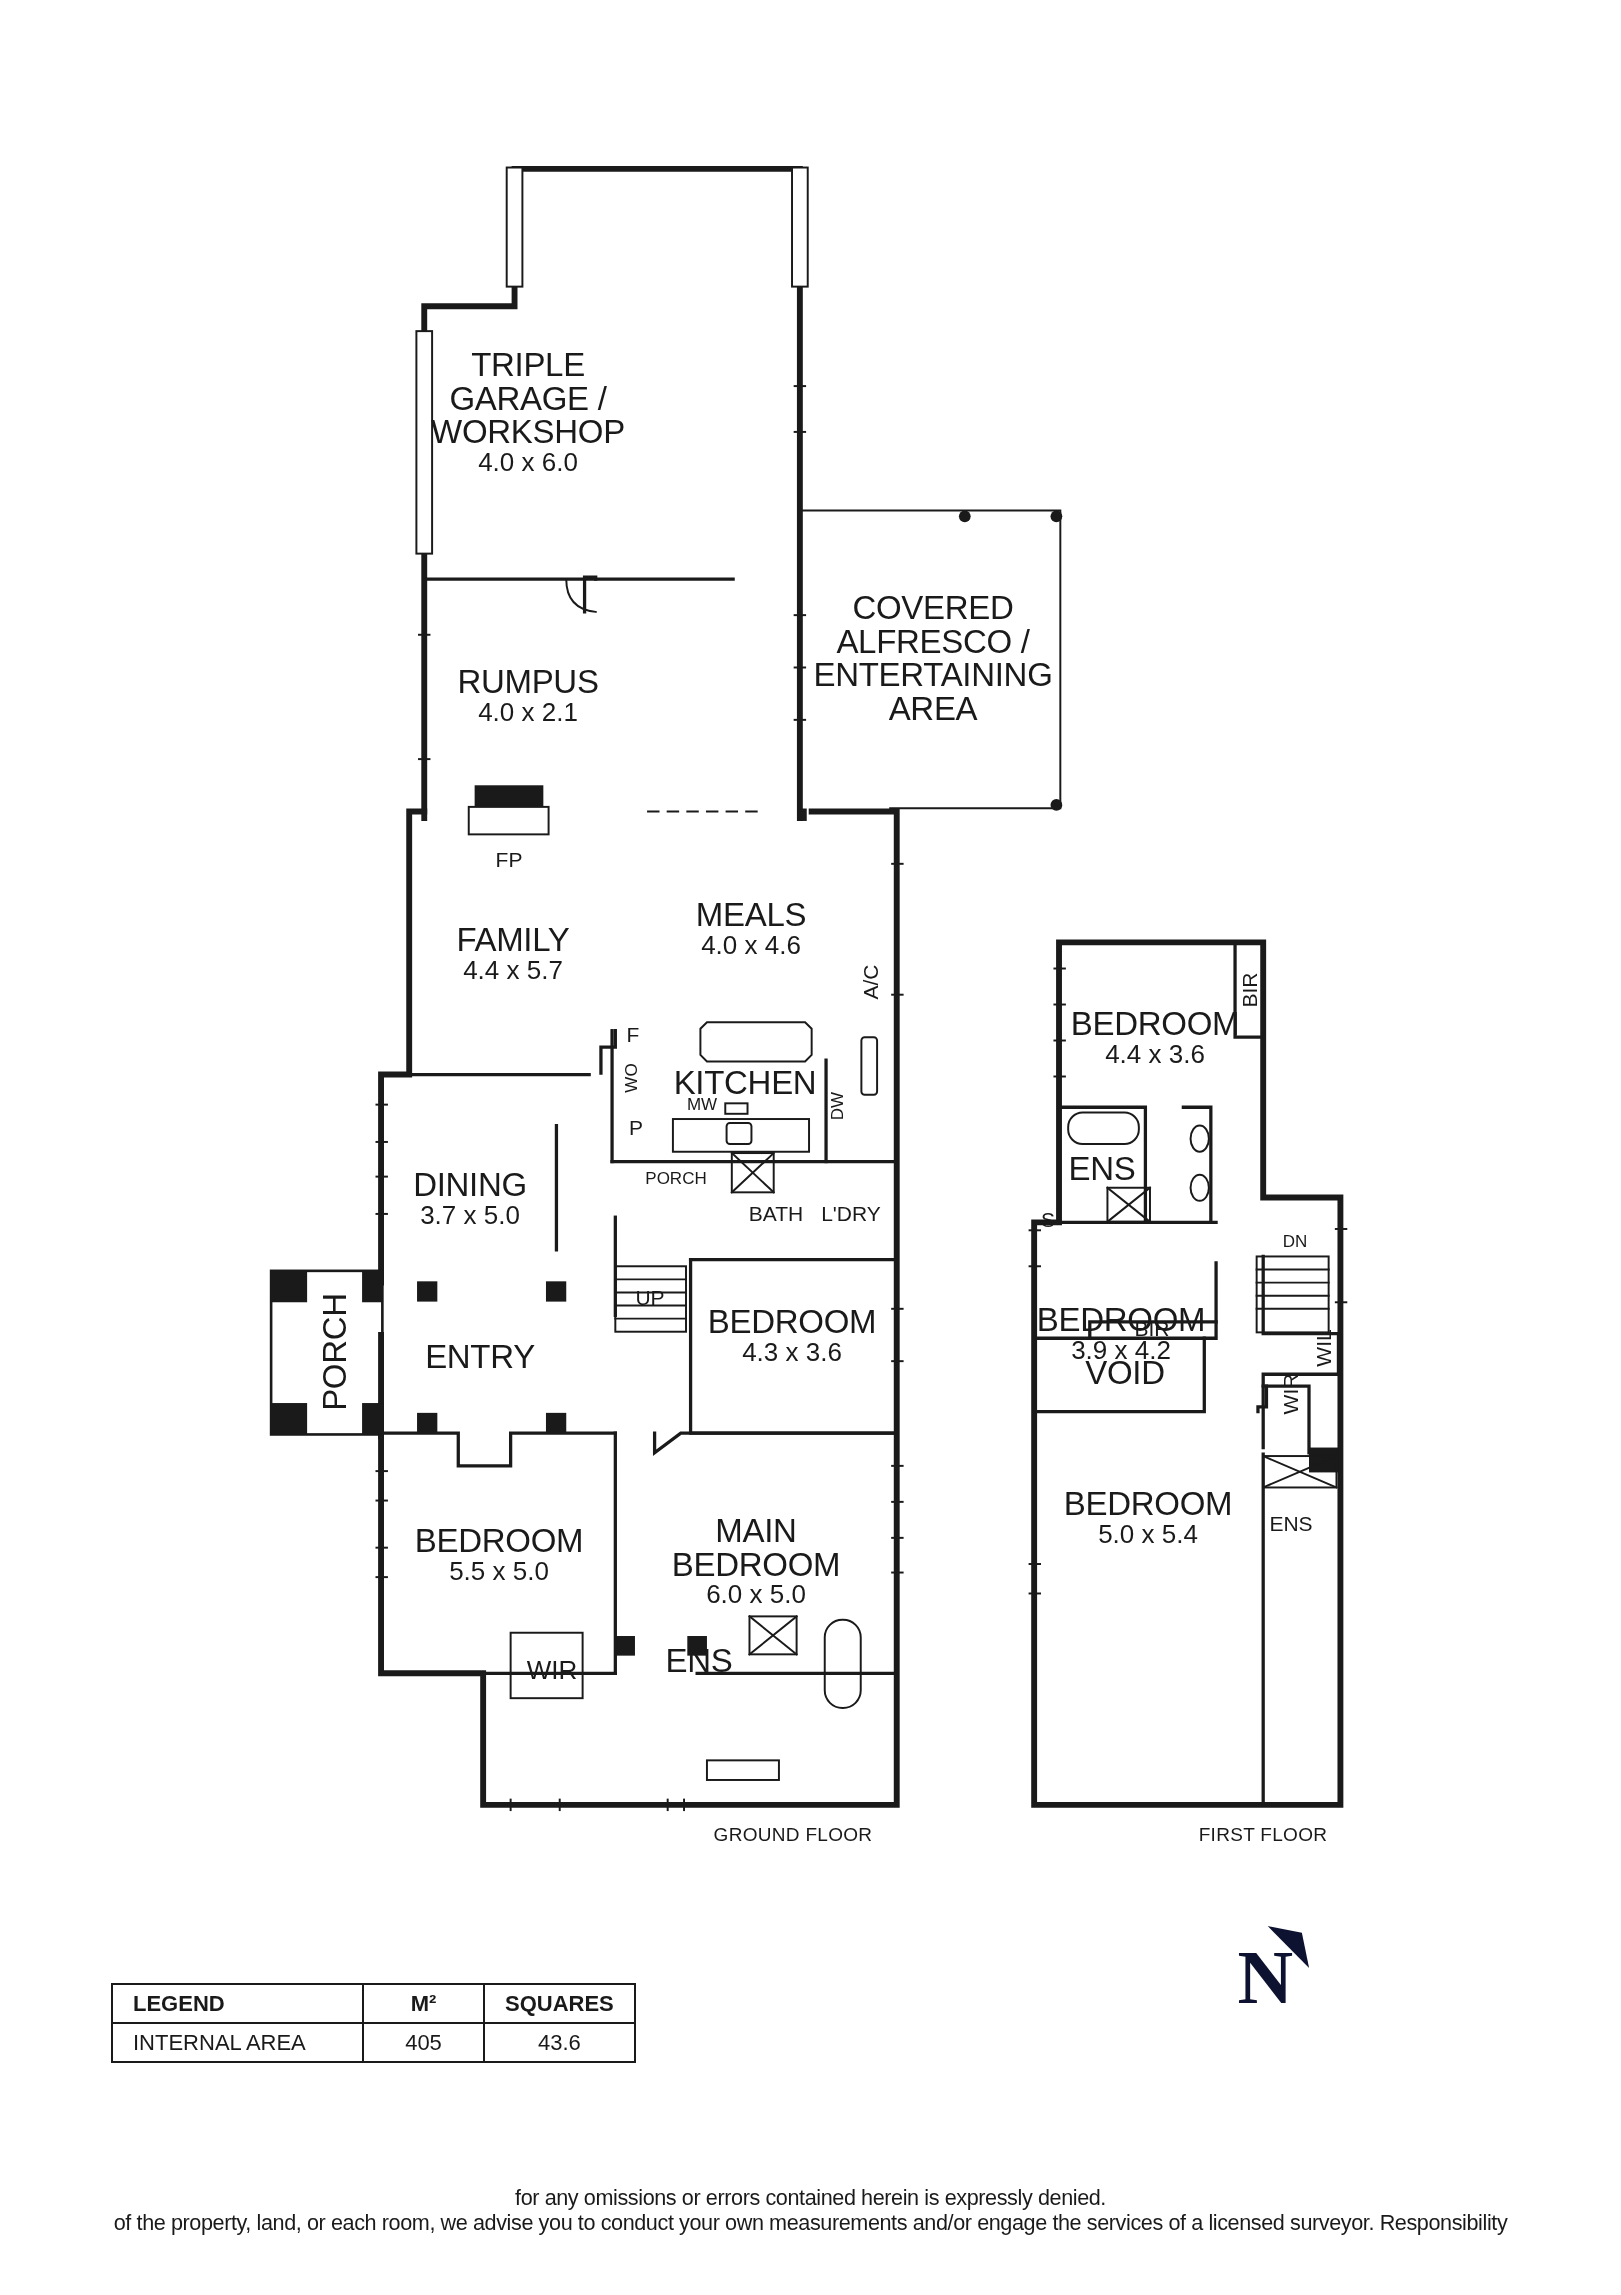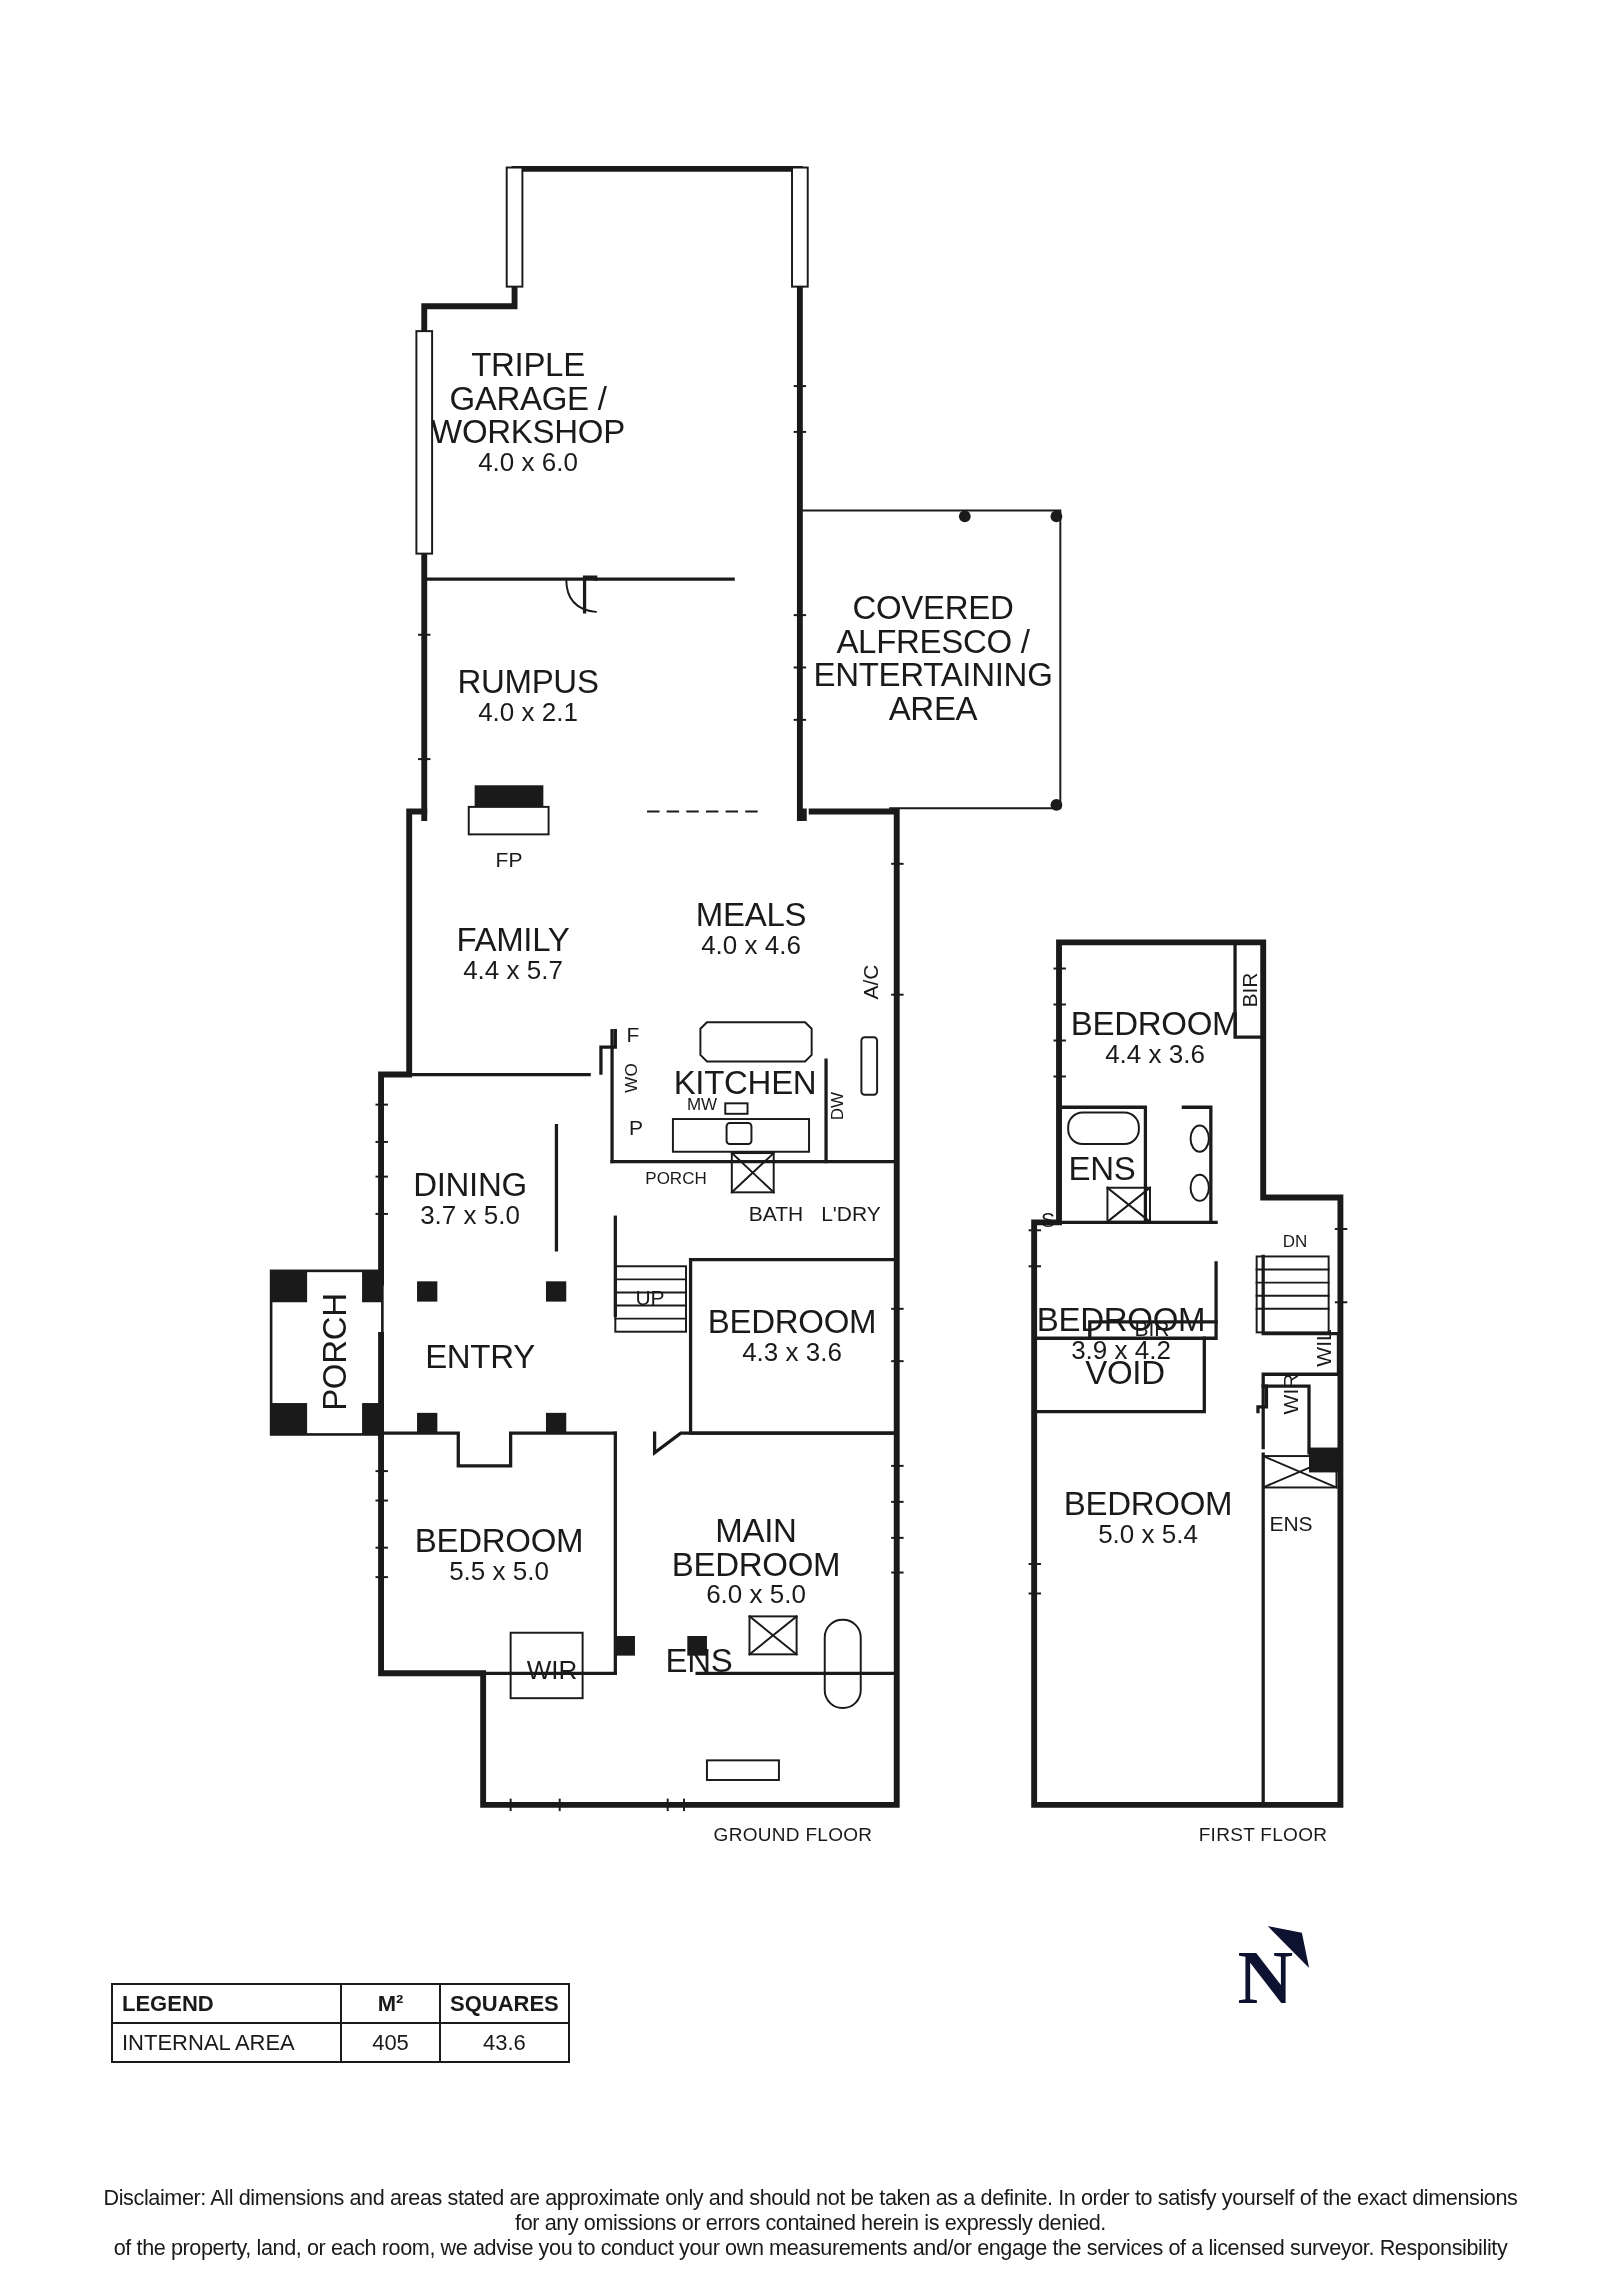--- a/index.html
+++ b/index.html
@@ -9,21 +9,21 @@
   .room-label { position:absolute; text-align:center; font-family:"Liberation Sans", sans-serif;
                 color:#1a1a1a; line-height:1.02; white-space:nowrap; transform:translate(-50%,-50%); }
   .room-name { font-size:33px; display:block; letter-spacing:-0.3px; }
   .room-dim  { font-size:26px; display:block; }
   .small-label { font-size:21px; }
   .tiny-label { font-size:17px; }
   .vertical { transform:translate(-50%,-50%) rotate(-90deg); }
   .floor-caption { position:absolute; font-size:19px; letter-spacing:0.3px; transform:translateX(-50%); }
   #legend { position:absolute; left:111px; top:1983px; border-collapse:collapse;
             font-family:"Liberation Sans", sans-serif; font-size:22px; }
-  #legend td, #legend th { border:2.6px solid #1a1a1a; height:37px; padding:0 9px;margin-top:25px; }
+  #legend td, #legend th { border:2.6px solid #1a1a1a; height:37px; padding:0 20px;margin-top:25px; }
   #legend th { font-weight:bold; text-align:left; }
   #legend th.c, #legend td.c { text-align:center; }
   #legend .col1 { width:209px; } #legend .col2 { width:79px; } #legend .col3 { width:98px; }
   #compass { position:absolute; left:1231px; top:1911px; width:105px; height:105px; }
   #compass-n { position:absolute; left:6.5px; top:27.5px; font-family:"Liberation Serif", serif;
                font-weight:bold; font-size:77px; color:#0d1230; line-height:1; }
   #disclaimer { position:absolute; left:65px; width:1491px; top:2185px; text-align:center;
                 font-size:21.6px; line-height:25px; letter-spacing:-0.4px; color:#1a1a1a; }
 </style>
 </head>
@@ -361,17 +361,16 @@
   </tr>
   <tr>
     <td>INTERNAL AREA</td>
     <td class="c">405</td>
     <td class="c">43.6</td>
   </tr>
 </tbody>
   </table>
 
 <div id="disclaimer">
-  <div>Disclaimer: All dimensions and areas stated are approximate only and should not be taken as a definite. In order to satisfy yourself of the exact dimensions</div>
   <div>for any omissions or errors contained herein is expressly denied.</div>
   <div>of the property, land, or each room, we advise you to conduct your own measurements and/or engage the services of a licensed surveyor. Responsibility</div>
 </div>
 
 
 </body></html>

